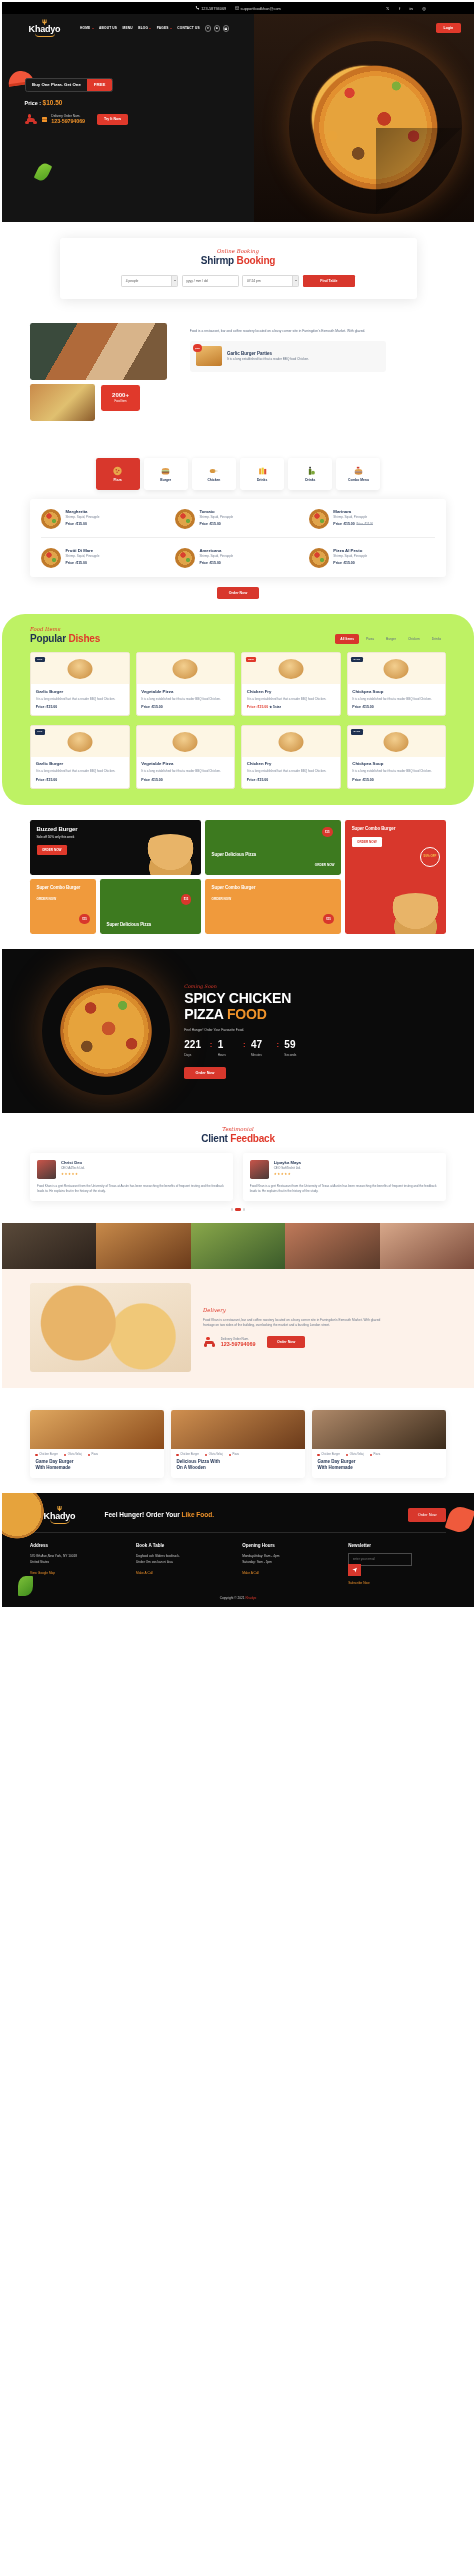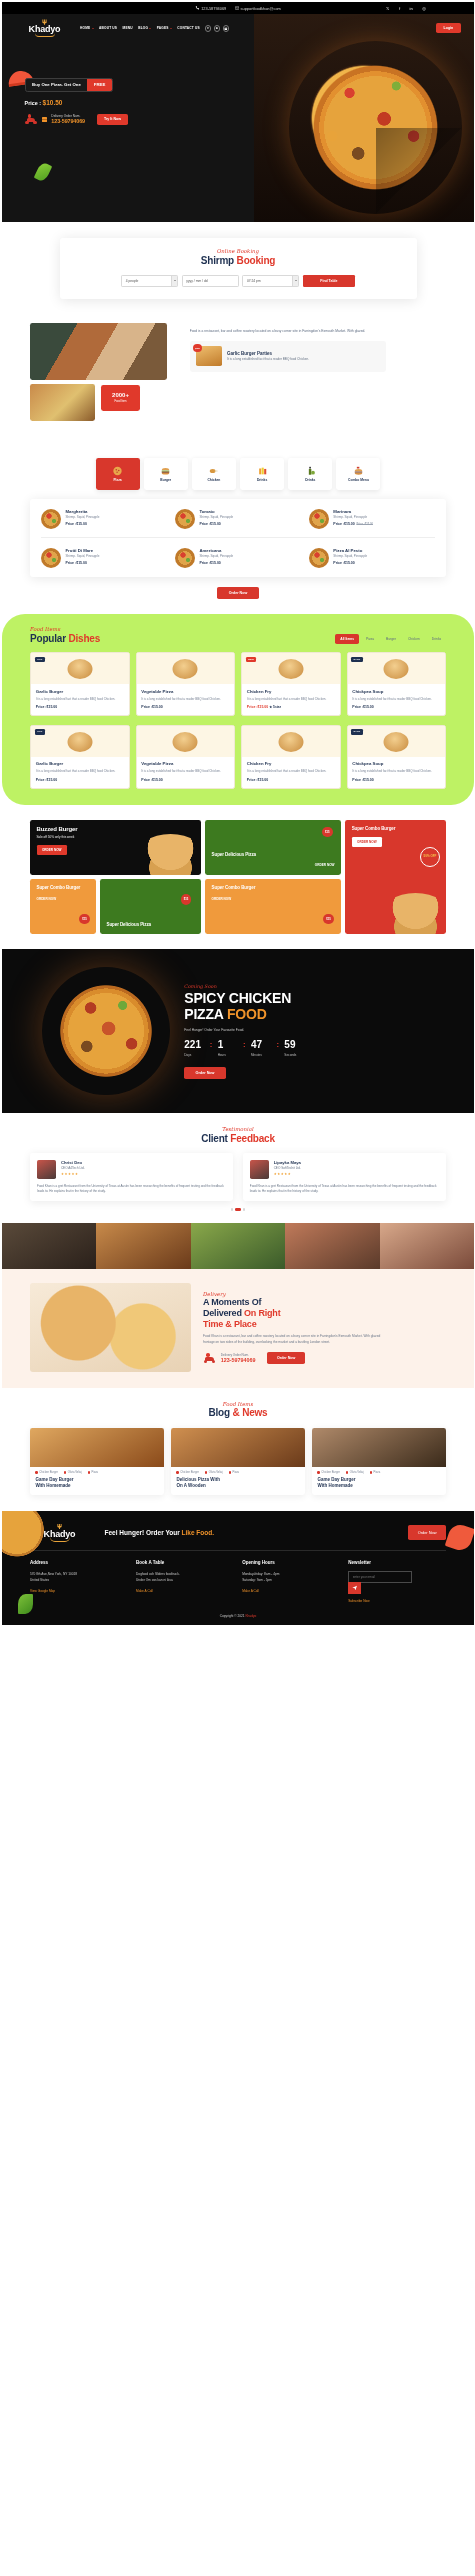--- a/index.html
+++ b/index.html
@@ -877,55 +877,40 @@
     <div class="gi" style="background:linear-gradient(150deg,#8aa84a,#3a5a2a)"></div>
     <div class="gi" style="background:linear-gradient(150deg,#c07a5a,#5a3a2a)"></div>
     <div class="gi" style="background:linear-gradient(150deg,#d8a88a,#7a4a3a)"></div>
   </div>
 
   <div class="dl">
     <div class="container dl-row">
       <div class="dl-img"></div>
       <div>
         <div class="script">Delivery</div>
-        <div class="dl-t">
-          <div>A Moments Of</div>
-          <div>
-            <span>Delivered</span>
-            <span class="rd">On Right</span>
-          </div>
-          <div class="rd">Time &amp; Place</div>
-        </div>
         <div class="dl-p">Food Khan is a restaurant, bar and coffee roastery located on a busy corner site in Farringdon's Exmouth Market. With glazed frontage on two sides of the building, overlooking the market and a bustling London street.</div>
         <div class="dl-call">
           <span class="scooter">
             <span class="wheel w1"></span>
               <span class="wheel w2"></span>
               <span class="body"></span>
               <span class="head"></span>
           </span>
           <span>
             <div class="dl-lbl">Delivery Order Num.</div>
             <div class="dl-num">123-59794069</div>
           </span>
           <button class="dl-btn">Order Now</button>
         </div>
       </div>
     </div>
   </div>
 
   <div class="bl">
     <div class="container">
-      <div class="center">
-        <div class="script">Food Items</div>
-        <div class="h2">
-          <span>Blog</span>
-          <span class="rd">&amp; News</span>
-        </div>
-      </div>
       <div class="bl-grid">
         <div class="bl-card">
           <div class="bl-img" style="background:linear-gradient(150deg,#e0a860,#8a4a1a)"></div>
           <div class="bl-meta">
             <span class="bl-m">
                 <i class="bl-dot"></i>
                 <span>Chicken Burger</span>
               </span>
             <span class="bl-m">
                 <i class="bl-dot"></i>

